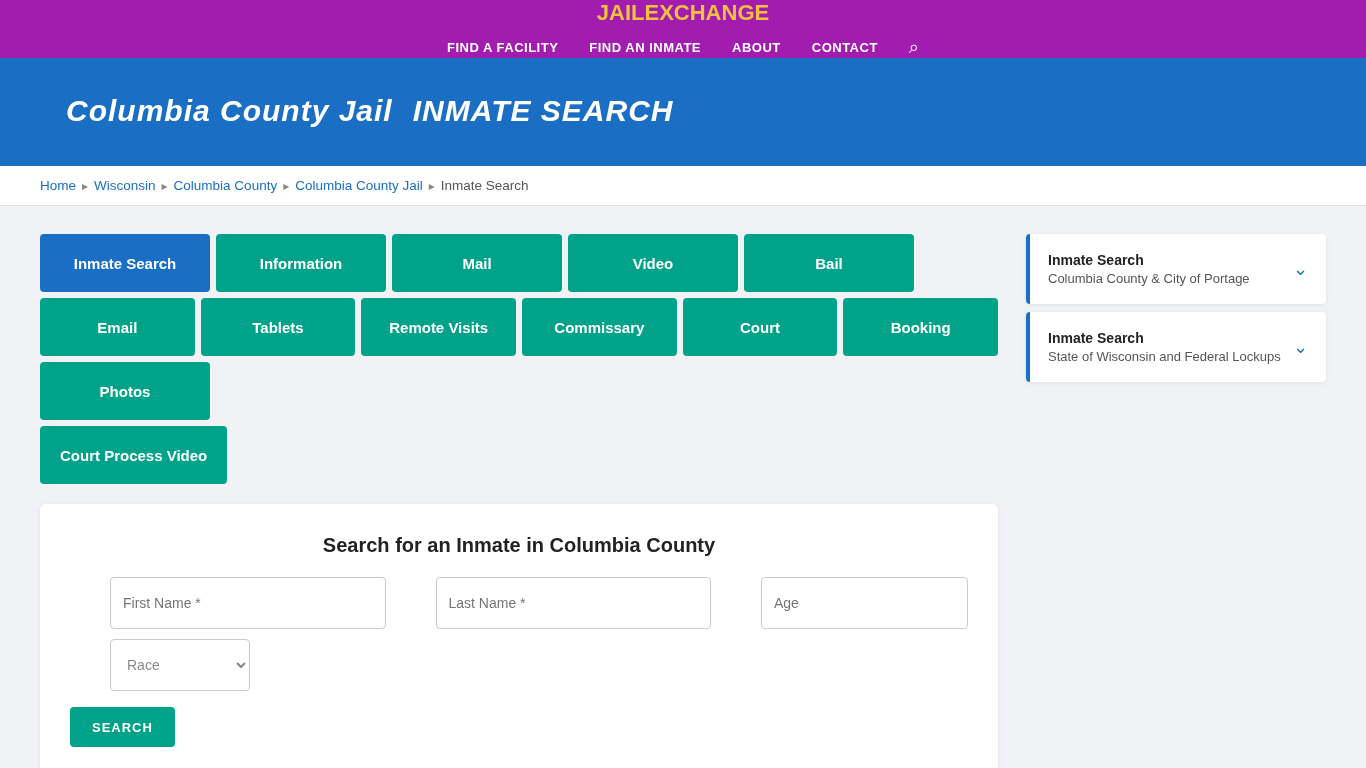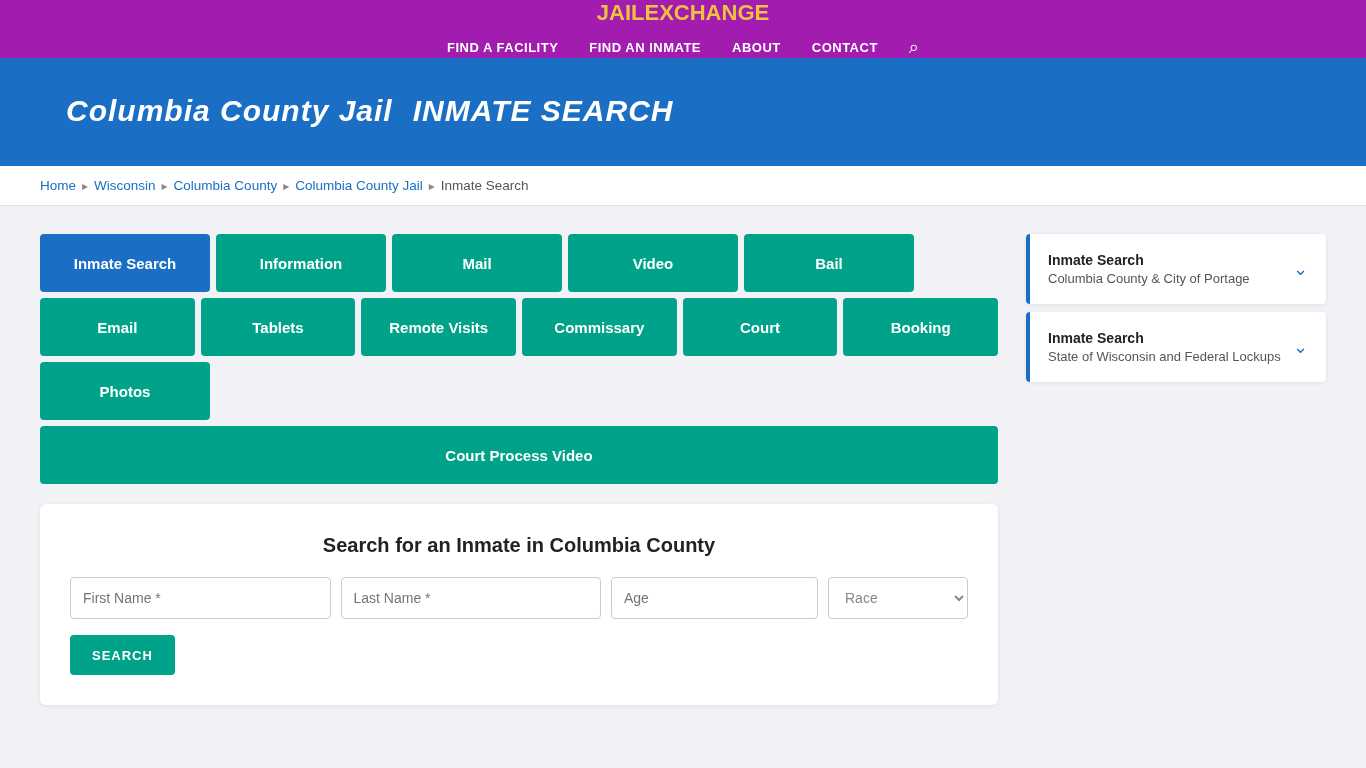--- a/index.html
+++ b/index.html
@@ -86,21 +86,21 @@
       border-radius: 4px;
       flex: 1 1 140px;
       min-width: 130px;
       max-width: 170px;
       text-align: center;
     }
     .tab-btn.active {
       background: #1a6fc4;
     }
     .tabs-row { display: flex; gap: 6px; flex-wrap: wrap; width: 100%; }
-    .tabs-row-3 { display: flex; gap: 6px; justify-content: space-between; flex-direction: column; }
+    .tabs-row-3 { display: flex; gap: 6px; justify-content: space-between; }
     .tab-btn-wide {
       background: #00a389;
       color: #fff;
       border: none;
       padding: 0 20px;
       height: 58px;
       font-size: 15px;
       font-weight: 600;
       cursor: pointer;
       border-radius: 4px;
@@ -126,24 +126,25 @@
       display: flex;
       gap: 10px;
       flex-wrap: wrap;
       margin-bottom: 16px;
     }
     .search-fields input, .search-fields select {
       border: 1px solid #ccc;
       border-radius: 4px;
       padding: 10px 12px;
       font-size: 14px;
-      height: 42px;
+      height: 52px;
       background: #fff;
       color: #555;
       outline: none;
+      margin-left: 40px;
     }
     .field-first { flex: 1 1 150px; }
     .field-last { flex: 1 1 150px; }
     .field-age { flex: 0 0 110px; }
     .field-race { flex: 0 0 140px; }
     .field-race select { width: 100%; color: #888; }
     .search-btn {
       background: #00a389;
       color: #fff;
       border: none;

